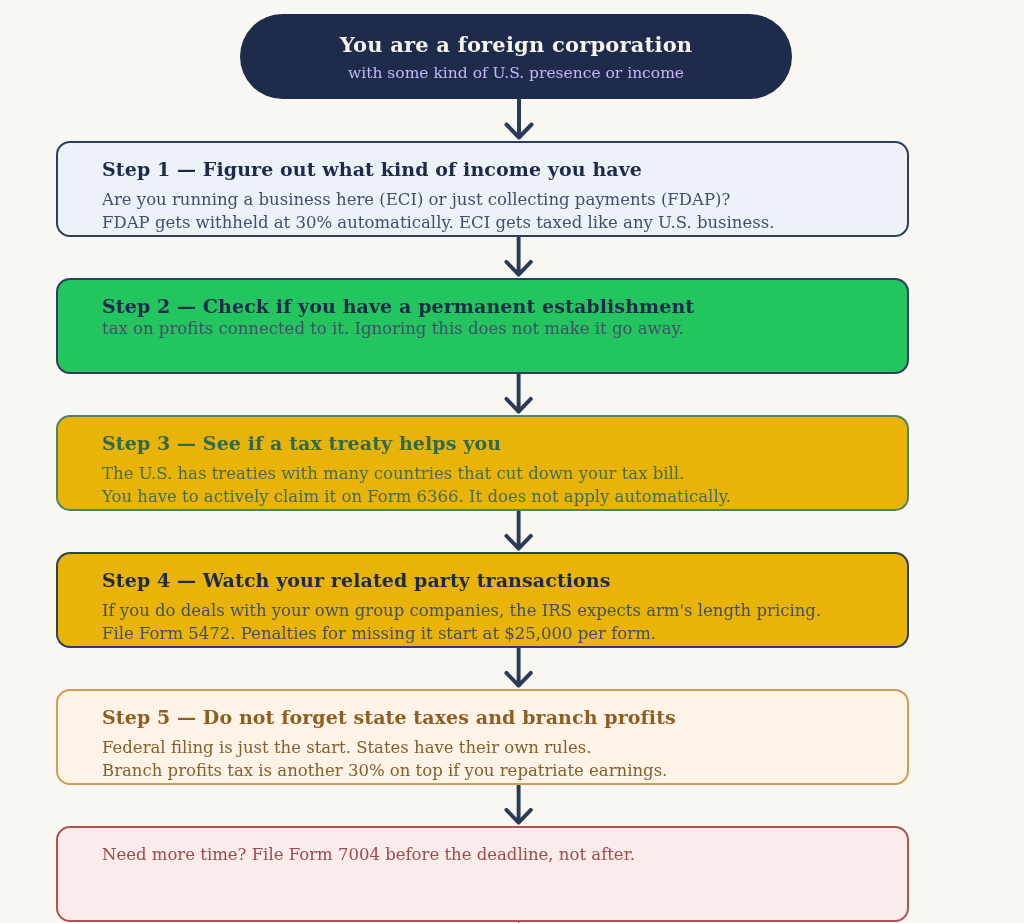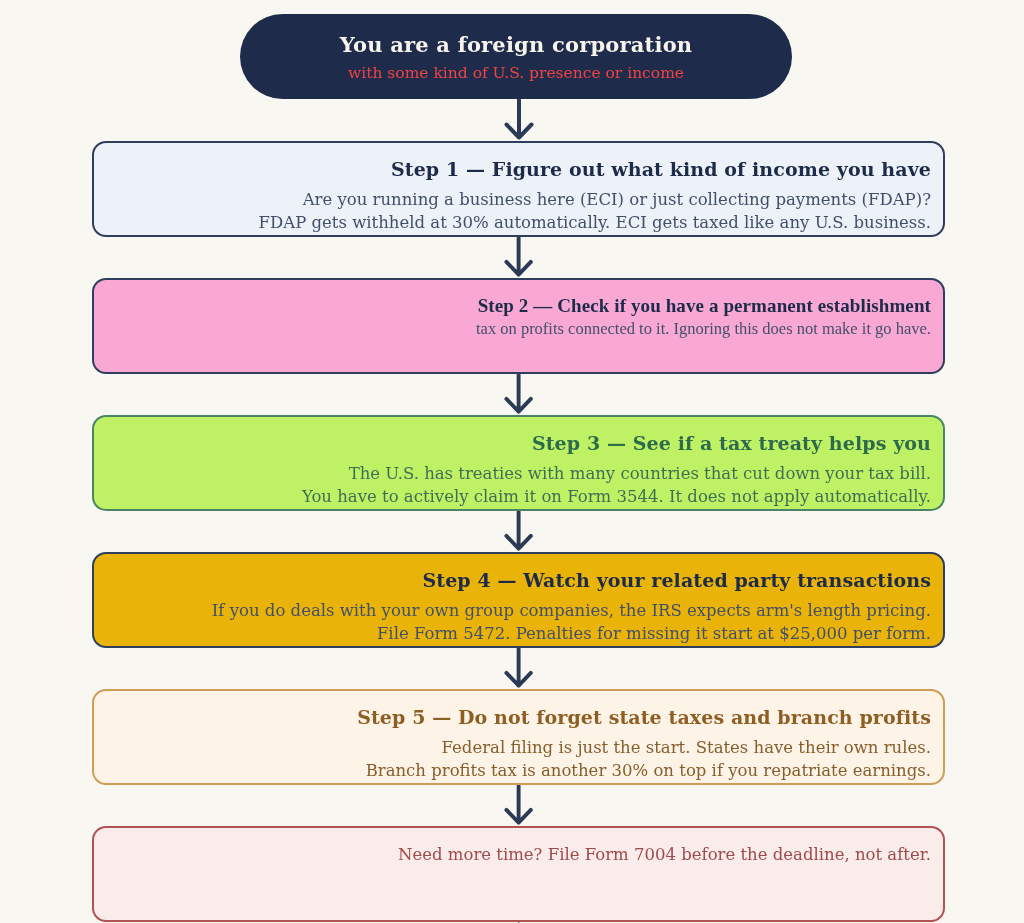--- a/index.html
+++ b/index.html
@@ -40,25 +40,24 @@
     display: flex;
     justify-content: center;
     align-items: stretch;
   }
   .arrow-row svg { height: 100%; }
   .arrow-row.first { height: 42px; }
   .arrow-row.stub { height: 10px; overflow: hidden; }
   .step {
     width: 853px;
     height: 96px;
-    margin-left: 92px;
+    margin-left: 56px;
     border: 2px solid;
     border-radius: 14px;
     padding: 15px 12px 0 44px;
-    text-align: right;
   }
   .step h2 {
     font-size: 19px;
     font-weight: bold;
     color: var(--heading);
     letter-spacing: 0.1px;
   }
   .step p {
     font-size: 16.5px;
     line-height: 23px;
@@ -66,56 +65,56 @@
   }
   .step p.l1 { margin-top: 8px; }
 </style>
 </head>
 <body style="background: rgb(248, 247, 242);">
 
 <div class="canvas">
 
   <div class="pill" style="background: rgb(31, 43, 74);">
     <div class="pill-title" style="color: rgb(247, 244, 238);">You are a foreign corporation</div>
-    <div class="pill-sub" style="color: #ef4444;">with some kind of U.S. presence or income</div>
+    <div class="pill-sub" style="color: #c4b5fd;">with some kind of U.S. presence or income</div>
   </div>
 
   <div class="arrow-row first">
     <svg viewBox="0 0 32 42" preserveAspectRatio="xMidYMid meet">
       <path class="arrow-stroke" d="M16 1 L16 37 M3.5 25.5 L16 38.5 L28.5 25.5" fill="none" stroke-width="4" stroke-linecap="round" stroke-linejoin="round" stroke="#2b3a56"></path>
     </svg>
   </div>
 
   <section class="step" style="background: rgb(237, 241, 248); border-color: rgb(47, 62, 92); --heading: #1d2b4a; --body: #424f6b;">
     <h2>Step 1 — Figure out what kind of income you have</h2>
     <p class="l1">Are you running a business here (ECI) or just collecting payments (FDAP)?</p>
     <p>FDAP gets withheld at 30% automatically. ECI gets taxed like any U.S. business.</p>
   </section>
 
   <div class="arrow-row">
     <svg viewBox="0 0 32 42" preserveAspectRatio="xMidYMid meet">
       <path class="arrow-stroke" d="M16 1 L16 37 M3.5 25.5 L16 38.5 L28.5 25.5" fill="none" stroke-width="4" stroke-linecap="round" stroke-linejoin="round" stroke="#2b3a56"></path>
     </svg>
   </div>
 
-  <section class="step" style="background: #f9a8d4; border-color: rgb(47, 62, 92); font-family: Liberation Serif, serif; --heading: #1d2b4a; --body: #424f6b;">
+  <section class="step" style="background: #22c55e; border-color: rgb(47, 62, 92); --heading: #1d2b4a; --body: #424f6b;">
     <h2>Step 2 — Check if you have a permanent establishment</h2>
-    <p>tax on profits connected to it. Ignoring this does not make it go have.</p>
+    <p>tax on profits connected to it. Ignoring this does not make it go away.</p>
   </section>
 
   <div class="arrow-row">
     <svg viewBox="0 0 32 42" preserveAspectRatio="xMidYMid meet">
       <path class="arrow-stroke" d="M16 1 L16 37 M3.5 25.5 L16 38.5 L28.5 25.5" fill="none" stroke-width="4" stroke-linecap="round" stroke-linejoin="round" stroke="#2b3a56"></path>
     </svg>
   </div>
 
-  <section class="step" style="background: #bef264; border-color: rgb(76, 132, 102); --heading: #2d6b4c; --body: #3f6e55;">
+  <section class="step" style="background: #eab308; border-color: rgb(76, 132, 102); --heading: #2d6b4c; --body: #3f6e55;">
     <h2>Step 3 — See if a tax treaty helps you</h2>
     <p class="l1">The U.S. has treaties with many countries that cut down your tax bill.</p>
-    <p>You have to actively claim it on Form 3544. It does not apply automatically.</p>
+    <p>You have to actively claim it on Form 6366. It does not apply automatically.</p>
   </section>
 
   <div class="arrow-row">
     <svg viewBox="0 0 32 42" preserveAspectRatio="xMidYMid meet">
       <path class="arrow-stroke" d="M16 1 L16 37 M3.5 25.5 L16 38.5 L28.5 25.5" fill="none" stroke-width="4" stroke-linecap="round" stroke-linejoin="round" stroke="#2b3a56"></path>
     </svg>
   </div>
 
   <section class="step" style="background: #eab308; border-color: rgb(47, 62, 92); --heading: #1d2b4a; --body: #424f6b;">
     <h2>Step 4 — Watch your related party transactions</h2>

